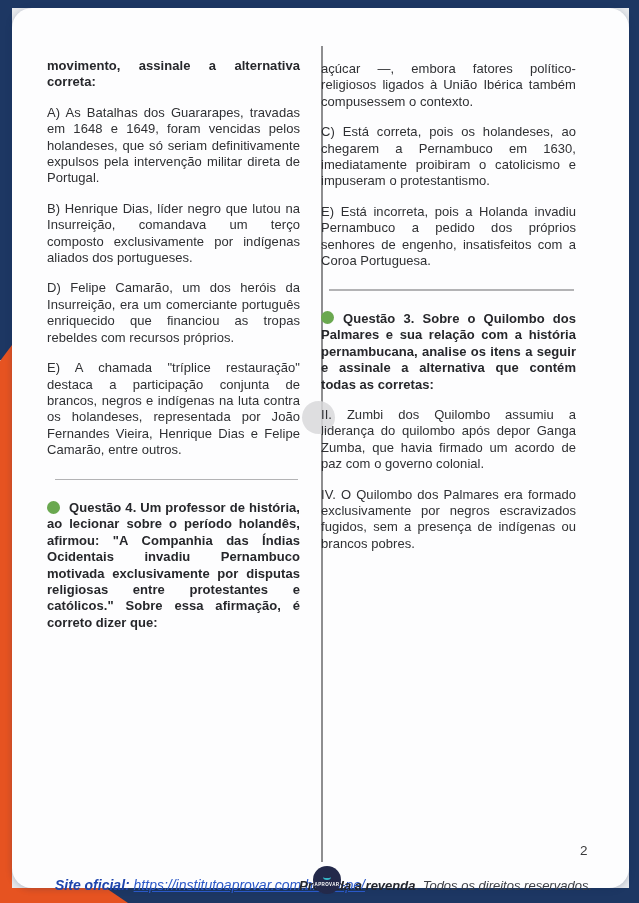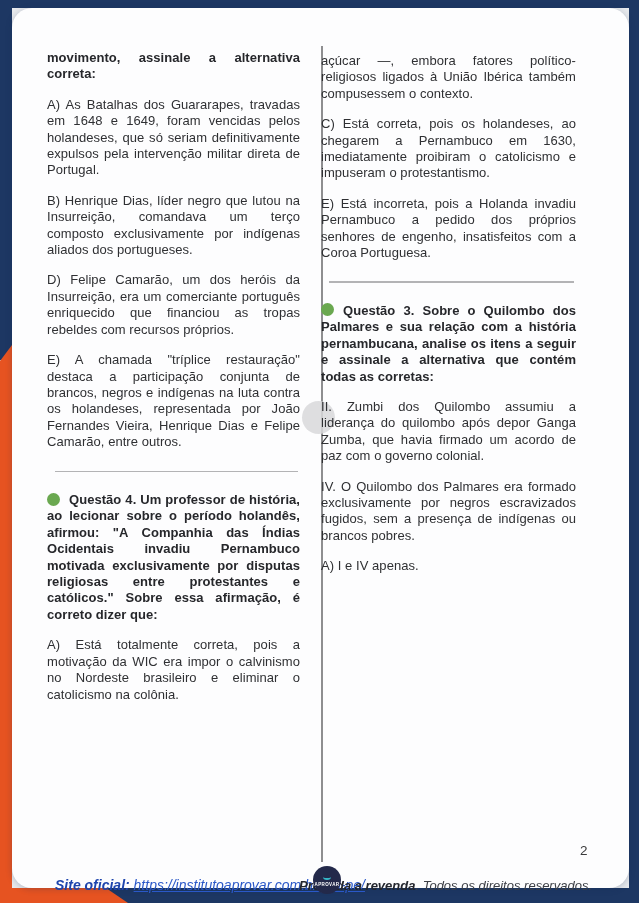--- a/index.html
+++ b/index.html
@@ -14,21 +14,21 @@
   .frame-left{position:absolute;top:0;left:0;width:12px;height:360px;background:#1d3763;}
   .frame-bottom{position:absolute;left:0;right:0;bottom:0;height:15px;background:#1d3763;}
   .accent-left{position:absolute;left:0;top:345px;width:12px;height:558px;background:#e65321;
     clip-path:polygon(0 16px,100% 0,100% 100%,0 100%);}
   .accent-bottom{position:absolute;left:0;bottom:0;width:128px;height:15px;background:#e65321;
     clip-path:polygon(0 0,106px 0,100% 100%,0 100%);}
   
   .card{position:absolute;left:12px;top:8px;right:10px;bottom:15px;background:#fdfdfe;
     border-radius:20px;box-shadow:0 1px 6px rgba(20,40,80,.25);}
   
-  .col{position:absolute;}
+  .col{position:absolute;margin-top:8px;}
   .col-left{left:47px;top:50px;width:253px;}
   .col-right{left:321px;top:53px;width:255px;}
   p.body{margin:0 0 14px;font-size:13px;line-height:16.4px;text-align:justify;
     color:#2f3033;letter-spacing:.05px;}
   p.bold{font-weight:700;color:#26272b;}
   .hr{height:1.5px;background:#b3b3b5;border:none;margin:20px 2px 20px 8px;}
   .q-dot{display:inline-block;width:13px;height:13px;border-radius:50%;
     background:#6aa850;margin-right:9px;vertical-align:-1.5px;}
   
   .v-divider{position:absolute;left:321px;top:46px;width:2px;height:816px;background:#8e8e90;}
@@ -62,32 +62,30 @@
 <div class="watermark"></div>
 
 <div class="col col-left">
   <p class="body bold">movimento, assinale a alternativa correta:</p>
   <p class="body">A) As Batalhas dos Guararapes, travadas em 1648 e 1649, foram vencidas pelos holandeses, que só seriam definitivamente expulsos pela intervenção militar direta de Portugal.</p>
   <p class="body">B) Henrique Dias, líder negro que lutou na Insurreição, comandava um terço composto exclusivamente por indígenas aliados dos portugueses.</p>
   <p class="body">D) Felipe Camarão, um dos heróis da Insurreição, era um comerciante português enriquecido que financiou as tropas rebeldes com recursos próprios.</p>
   <p class="body">E) A chamada "tríplice restauração" destaca a participação conjunta de brancos, negros e indígenas na luta contra os holandeses, representada por João Fernandes Vieira, Henrique Dias e Felipe Camarão, entre outros.</p>
   <div class="hr"></div>
   <p class="body bold"><span class="q-dot"></span><span>Questão 4. Um professor de história, ao lecionar sobre o período holandês, afirmou: "A Companhia das Índias Ocidentais invadiu Pernambuco motivada exclusivamente por disputas religiosas entre protestantes e católicos." Sobre essa afirmação, é correto dizer que:</span></p>
-  <p class="body">A) Está totalmente correta, pois a motivação da WIC era impor o calvinismo no Nordeste brasileiro e eliminar o catolicismo na colônia.</p>
 </div>
 
 <div class="col col-right">
   <p class="body">açúcar —, embora fatores político-religiosos ligados à União Ibérica também compusessem o contexto.</p>
   <p class="body">C) Está correta, pois os holandeses, ao chegarem a Pernambuco em 1630, imediatamente proibiram o catolicismo e impuseram o protestantismo.</p>
   <p class="body">E) Está incorreta, pois a Holanda invadiu Pernambuco a pedido dos próprios senhores de engenho, insatisfeitos com a Coroa Portuguesa.</p>
   <div class="hr"></div>
   <p class="body bold"><span class="q-dot"></span><span>Questão 3. Sobre o Quilombo dos Palmares e sua relação com a história pernambucana, analise os itens a seguir e assinale a alternativa que contém todas as corretas:</span></p>
   <p class="body">II. Zumbi dos Quilombo assumiu a liderança do quilombo após depor Ganga Zumba, que havia firmado um acordo de paz com o governo colonial.</p>
   <p class="body">IV. O Quilombo dos Palmares era formado exclusivamente por negros escravizados fugidos, sem a presença de indígenas ou brancos pobres.</p>
-  <p class="body">A) I e IV apenas.</p>
 </div>
 
 <div class="page-num">2</div>
 
 <div class="site-link">
   <span class="site-label">Site oficial:</span>
   <span class="site-url">https://institutoaprovar.com.br/pm-pe/</span>
 </div>
 
 <div class="logo">

